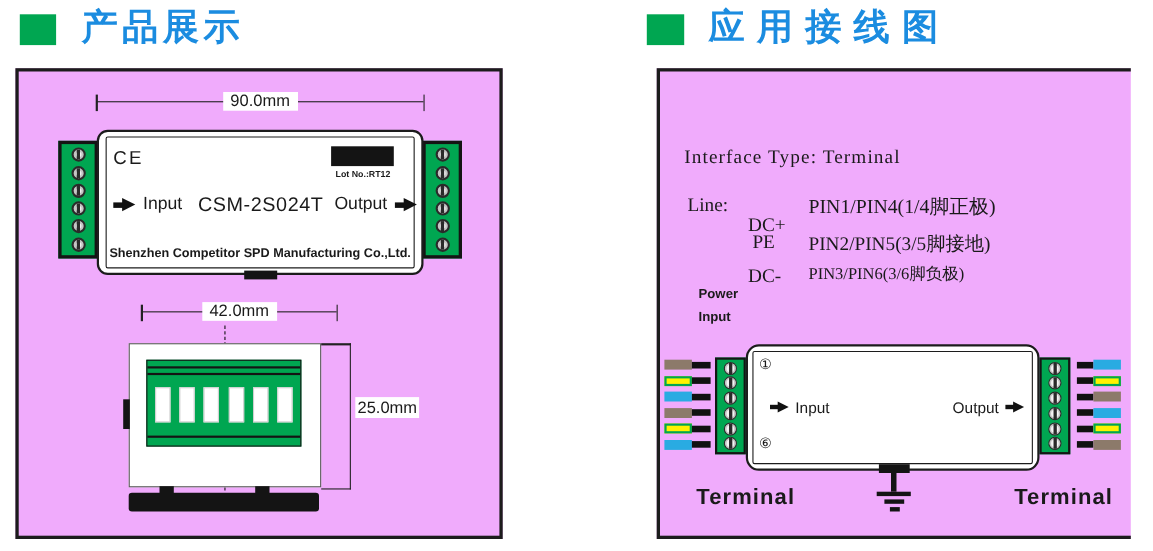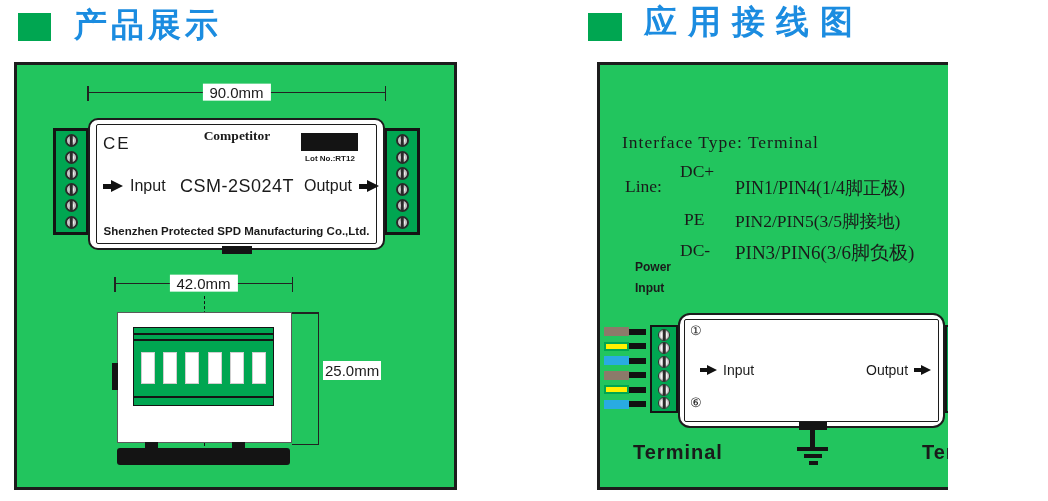--- a/index.html
+++ b/index.html
@@ -1,24 +1,24 @@
 <!DOCTYPE html>
 <html><head>
 <meta charset="utf-8">
 <style>
   html,body{margin:0;padding:0;background:#fff;}
-  #stage{position:relative;width:948px;height:501px;background:#fff;overflow:hidden;
+  #stage{position:relative;width:1028px;height:501px;background:#fff;overflow:hidden;
          font-family:"Liberation Sans", sans-serif;color:#1a1a1a;}
   .abs{position:absolute;}
   
   .title-sq{position:absolute;width:33px;height:28px;background:#00A651;}
   .title-tx{position:absolute;font-family:"Liberation Serif", serif;font-weight:bold;
             font-size:33px;color:#1B8CE0;line-height:34px;white-space:nowrap;}
   
-  .panel{position:absolute;border:3px solid #1c1c1c;background:#22c55e;box-sizing:border-box;}
+  .panel{position:absolute;border:3px solid #1c1c1c;background:#f0abfc;box-sizing:border-box;}
   
   .dim-h{position:absolute;height:0;border-top:1.5px solid #222;}
   .dim-h::before,.dim-h::after{content:"";position:absolute;top:-7px;width:1.5px;height:15px;background:#222;}
   .dim-h::before{left:-1px}.dim-h::after{right:-1px}
   .dim-lbl{position:absolute;left:50%;top:0;transform:translate(-50%,-55%);background:#fff;
            padding:0 7px;font-size:15px;white-space:nowrap;}
   .dim-v{position:absolute;width:0;border-left:1.5px solid #222;}
   .dim-v::before,.dim-v::after{content:"";position:absolute;left:-27px;width:27px;height:1.5px;background:#222;}
   .dim-v::before{top:0}.dim-v::after{bottom:0}
   .dim-lbl-v{position:absolute;background:#fff;font-size:15px;white-space:nowrap;padding:1px 2px;}
@@ -69,21 +69,21 @@
 </style>
 </head>
 <body>
 
 <div id="stage">
 
   <span class="title-sq" style="left:18px;top:13px;"></span>
   <span class="title-tx" style="left:74px;top:8px;letter-spacing:4px;">产品展示</span>
 
   <span class="title-sq" style="left:588px;top:13px;width:34px;"></span>
-  <span class="title-tx" style="left:644px;top:8px;letter-spacing:11px;font-family:Liberation Mono, monospace;">应用接线图</span>
+  <span class="title-tx" style="left:644px;top:8px;letter-spacing:11px;">应用接线图</span>
 
   <div class="panel" style="left:14px;top:62px;width:443px;height:428px;">
 
     <div class="dim-h" style="left:71px;top:27px;width:297px;">
       <span class="dim-lbl">90.0mm</span>
     </div>
 
     <div class="tblock" style="left:36px;top:63px;width:36px;height:107px;">
         <span class="screw"></span>
         <span class="screw"></span>
@@ -101,42 +101,41 @@
         <span class="screw"></span>
       </div>
 
     <div class="dev-outer" style="left:71px;top:53px;width:297px;height:132px;"></div>
     <div class="dev-inner" style="left:79px;top:59px;width:281px;height:120px;"></div>
     <span class="blk" style="left:205px;top:181px;width:30px;height:8px;"></span>
 
     <span class="ce" style="left:86px;top:69px;">CE</span>
 
     <div class="abs ctr" style="left:150px;top:63px;width:140px;">
-      <div class="serif b" style="font-size:13.5px;margin-top:0px;">Competitor</div>
     </div>
 
     <span class="blk" style="left:284px;top:68px;width:57px;height:18px;"></span>
     <span class="abs b ctr" style="left:279px;top:89px;width:68px;font-size:8px;">Lot No.:RT12</span>
 
     <div class="hrow" style="left:86px;top:112px;">
       <span class="arrow"></span>
       <span style="font-size:16px;">Input</span>
     </div>
 
     <span class="abs ctr" style="left:150px;top:111px;width:140px;font-size:18px;letter-spacing:0.5px;">CSM-2S024T</span>
 
     <div class="hrow" style="left:287px;top:112px;">
       <span style="font-size:16px;">Output</span>
       <span class="arrow"></span>
     </div>
 
 
-    <span class="abs b ctr" style="left:79px;top:160px;width:281px;font-size:11.5px;">Shenzhen Protected SPD Manufacturing Co.,Ltd.</span>
-
-    <div class="dim-h" style="left:98px;top:218px;width:177px;">
+    <span class="abs b ctr" style="left:79px;top:160px;width:281px;font-size:11.5px;">Shenzhen Competitor SPD Manufacturing Co.,Ltd.</span>
+
+    <div class="dim-h" style="left:112px;top:218px;width:177px;">
       <span class="dim-lbl">42.0mm</span>
     </div>
 
     <span class="dash-v" style="left:187px;top:231px;height:150px;"></span>
     <div class="bv-body" style="left:100px;top:247px;width:175px;height:131px;"></div>
     <span class="blk" style="left:95px;top:298px;width:6px;height:27px;"></span>
 
     <div class="gblock" style="left:116px;top:262px;width:141px;height:79px;">
       <span class="gline" style="top:5px;"></span>
       <span class="gline" style="top:11px;"></span>
@@ -157,28 +156,28 @@
     <span class="blk" style="left:128px;top:377px;width:13px;height:7px;"></span>
     <span class="blk" style="left:215px;top:377px;width:13px;height:7px;"></span>
     <span class="blk" style="left:100px;top:383px;width:173px;height:17px;border-radius:3px;"></span>
   </div>
 
   <div class="panel" style="left:597px;top:62px;width:437px;height:428px;">
 
     <span class="abs serif" style="left:22px;top:19px;font-size:17.5px;letter-spacing:1px;">Interface Type: Terminal</span>
 
     <span class="abs serif" style="left:25px;top:63px;font-size:17.5px;">Line:</span>
-    <span class="abs serif" style="left:80px;top:48px;font-size:17.5px;text-align:center;">DC+</span>
+    <span class="abs serif" style="left:80px;top:81px;font-size:17.5px;text-align:center;">DC+</span>
     <span class="abs serif" style="left:135px;top:63px;font-size:18px;">PIN1/PIN4(1/4脚正极)</span>
 
     <span class="abs serif" style="left:84px;top:96px;font-size:17.5px;">PE</span>
     <span class="abs serif" style="left:135px;top:96px;font-size:17.5px;">PIN2/PIN5(3/5脚接地)</span>
 
     <span class="abs serif" style="left:80px;top:127px;font-size:17.5px;">DC-</span>
-    <span class="abs serif" style="left:135px;top:127px;font-size:19px;">PIN3/PIN6(3/6脚负极)</span>
+    <span class="abs serif" style="left:135px;top:127px;font-size:15px;">PIN3/PIN6(3/6脚负极)</span>
 
     <div class="abs b" style="left:35px;top:192px;font-size:12px;line-height:21px;">
       <div>Power</div>
       <div>Input</div>
     </div>
 
     <div class="wires wires-left" style="left:4px;top:262px;width:46px;height:82px;">
         <span class="wire-row">
           <span class="wire-color" data-color="brown"></span>
           <span class="wire-stub"></span>

